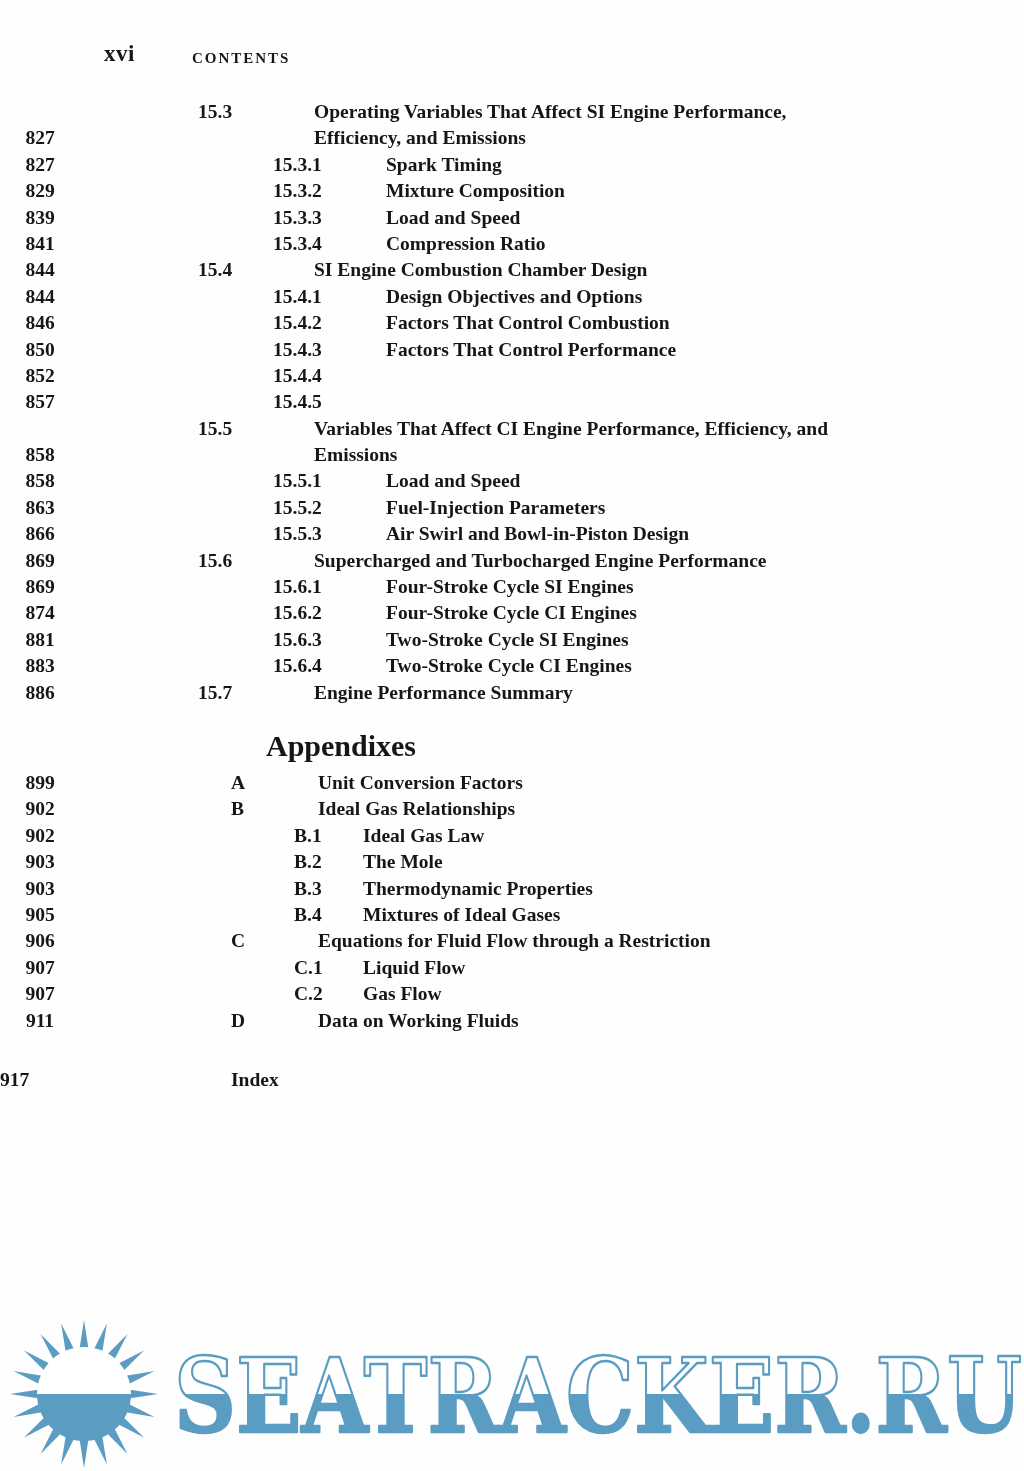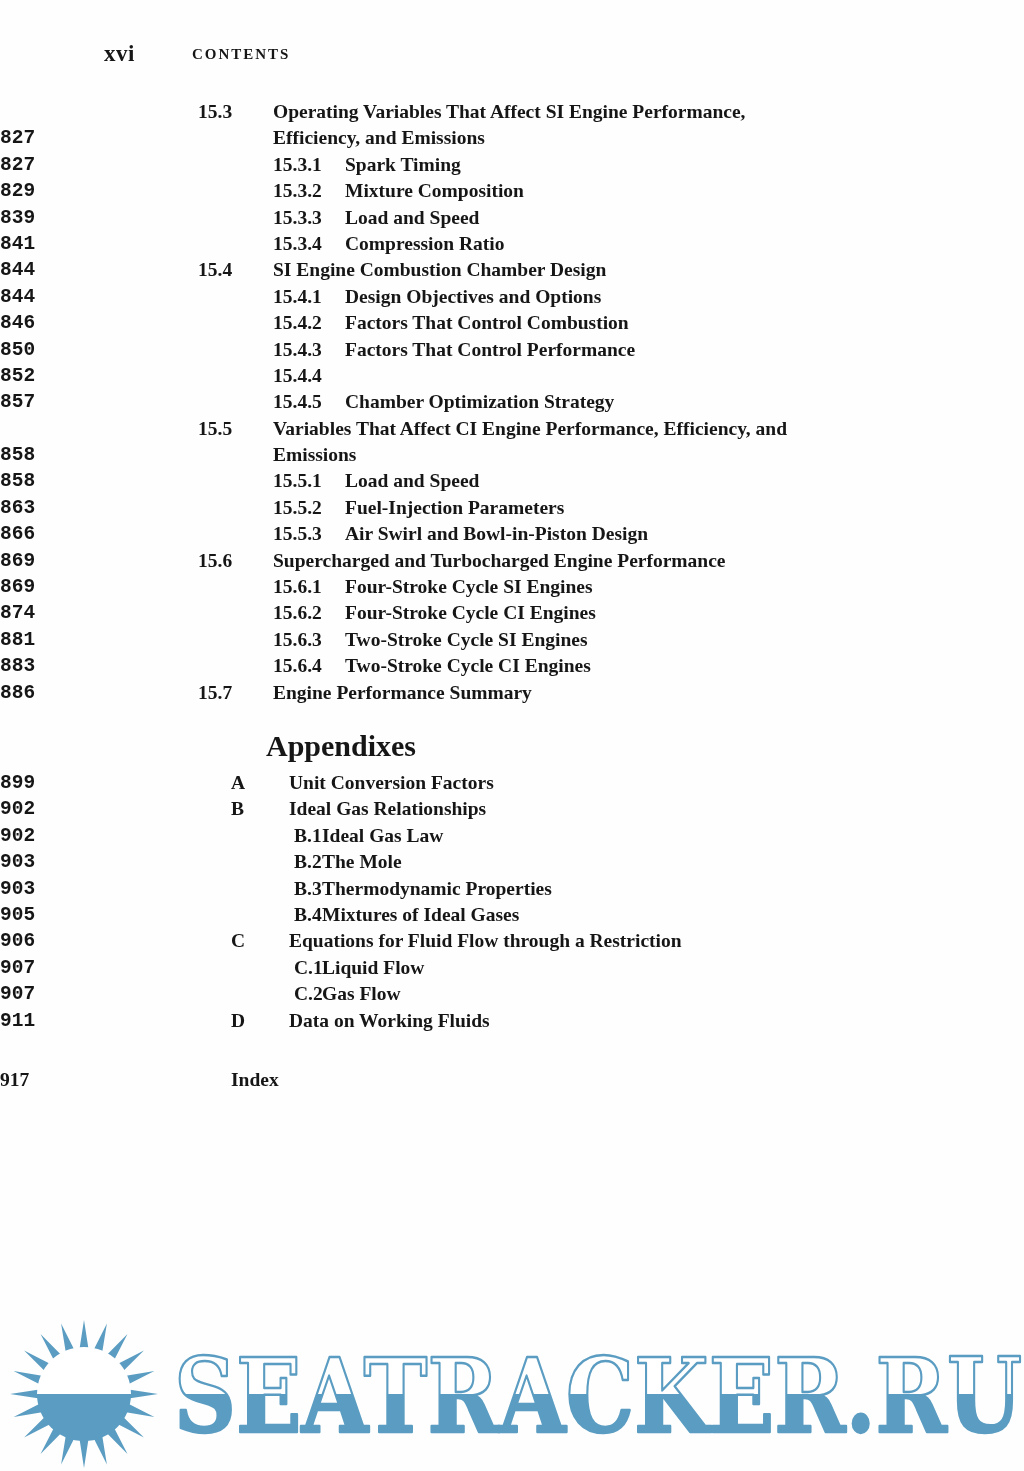--- a/index.html
+++ b/index.html
@@ -7,41 +7,41 @@
     width:1024px;height:1471px;
     background:#fefefe;
     font-family:"Liberation Serif","DejaVu Serif",serif;
     color:#161616;
     position:relative;
     overflow:hidden;
   }
   .page{position:absolute;inset:0;}
 
   
-  .hdr{position:absolute;top:41px;left:104px;display:flex;align-items:center;}
+  .hdr{position:absolute;top:41px;left:104px;display:flex;align-items:flex-end;}
   .hdr .roman{font-size:23px;font-weight:bold;letter-spacing:.5px;}
   .hdr .label{font-size:15px;font-weight:bold;letter-spacing:2px;margin-left:57px;}
 
   
   .rows{position:absolute;left:0;width:1024px;}
   .rows.ch{top:99px;}
   .rows.ap{top:770px;}
   .row{position:relative;height:26.4px;line-height:26.4px;font-size:19.5px;font-weight:bold;}
   .row .num{position:absolute;white-space:nowrap;}
-  .row .title{position:absolute;white-space:nowrap;}
-  .row .page{position:absolute;right:60px;width:80px;text-align:left;font-family:Liberation Mono, monospace;}
+  .row .title{position:absolute;white-space:nowrap;margin-left:41px;}
+  .row .page{position:absolute;right:60px;width:80px;text-align:center;}
   
   .l1 .num{left:198px;}
   .l1 .title{left:273px;}
   
   .l2 .num{left:273px;}
   .l2 .title{left:345px;}
   
   .la .num{left:231px;}
-  .la .title{left:289px;text-align:right;}
+  .la .title{left:277px;text-align:right;}
   
   .lb .num{left:280px;margin-left:14px;}
   .lb .title{left:322px;}
 
   .appendix-heading{
     position:absolute;top:729px;left:266px;
     font-size:30px;font-weight:bold;
   }
 
   .index-row{position:absolute;top:1066px;left:0;width:1024px;height:27px;line-height:27px;
@@ -113,21 +113,20 @@
         <span class="num">15.4.3</span>
         <span class="title">Factors That Control Performance</span>
         <span class="page">850</span>
       </div>
     <div class="row l2">
         <span class="num">15.4.4</span>
         <span class="page">852</span>
       </div>
     <div class="row l2">
         <span class="num">15.4.5</span>
-        <span class="title">Chamber Optimization Strategy</span>
         <span class="page">857</span>
       </div>
     <div class="row l1">
         <span class="num">15.5</span>
         <span class="title">Variables That Affect CI Engine Performance, Efficiency, and</span>
         <span class="page"></span>
       </div>
     <div class="row l1">
         <span class="num"></span>
         <span class="title">Emissions</span>

